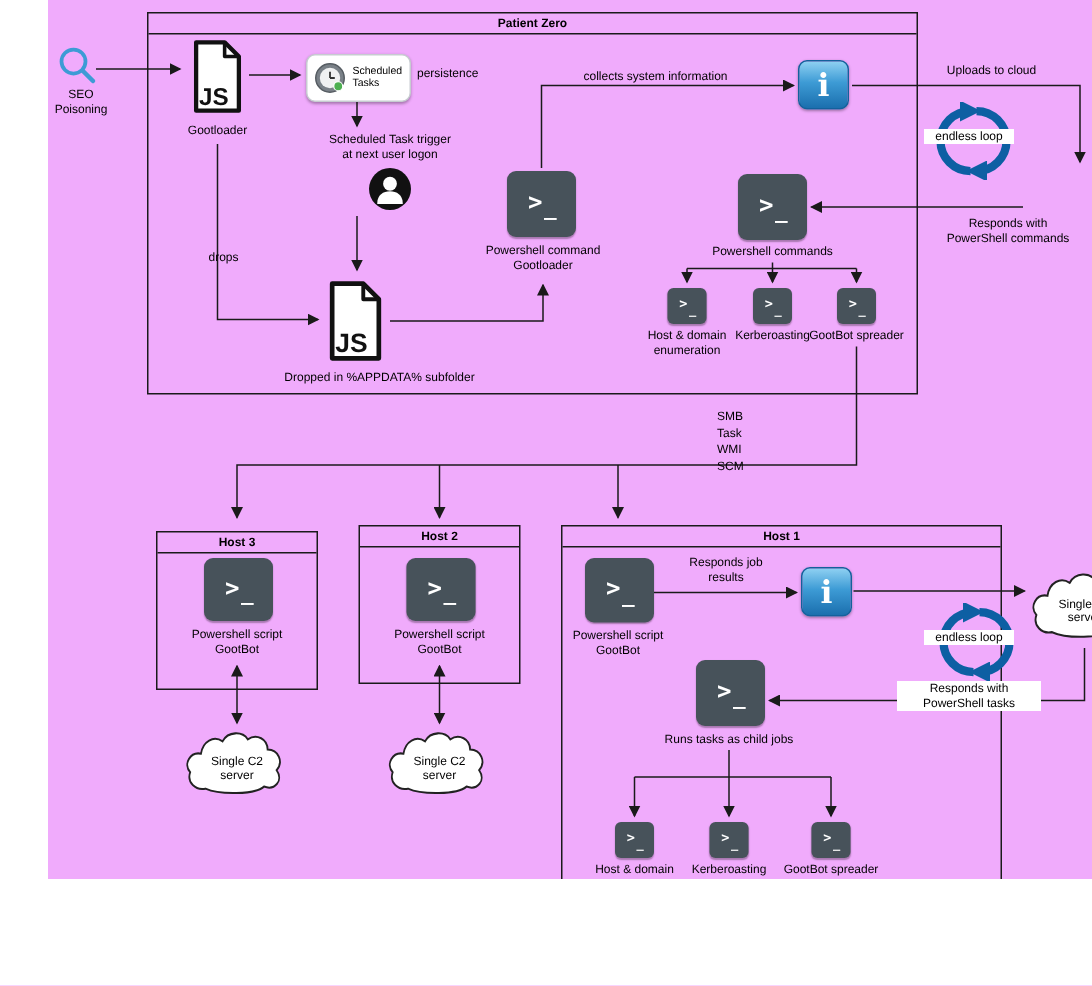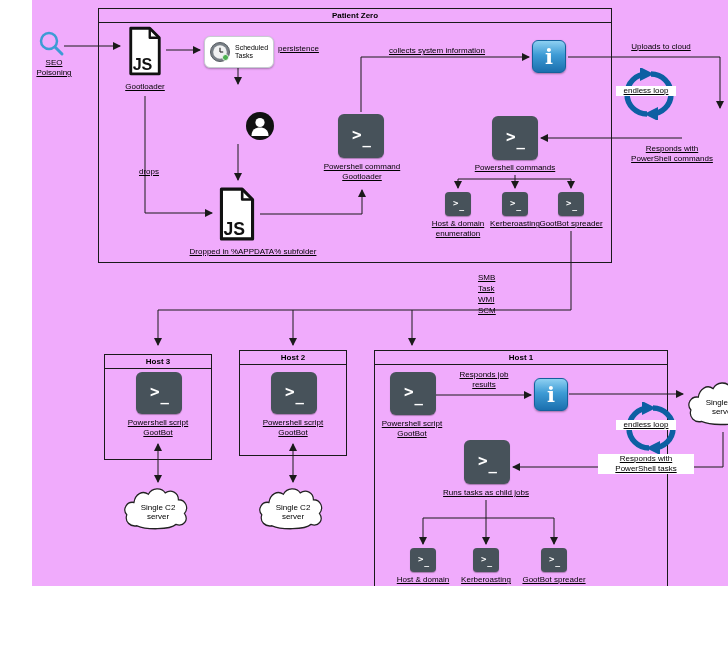--- a/index.html
+++ b/index.html
@@ -7,21 +7,21 @@
   #canvas { position:relative; width:728px; height:586px; background:#f0abfc; overflow:hidden;margin-left:32px; }
 
   .frame { position:absolute; border:1px solid #1a1a1a; z-index:1; background:transparent; }
   .frame-head { height:14px; border-bottom:1px solid #1a1a1a; font-size:8px; font-weight:bold;
                 text-align:center; line-height:13px; color:#000; }
 
   #wires { position:absolute; left:0; top:0; z-index:2; }
   .w { fill:none; stroke:#1a1a1a; stroke-width:1; }
 
   .lbl { position:absolute; font-size:8px; line-height:10px; text-align:center;
-         white-space:pre-line; color:#000; z-index:3;text-decoration:underline; }
+         white-space:pre-line; color:#000; z-index:3; }
   .lbl.bg { background:#fff; }
   .lbl.left { text-align:left; }
   .proto { line-height:11px; }
 
   .node { position:absolute; z-index:3; }
 
   .ps { position:absolute; z-index:3; background:#47525A; color:#fff; display:flex;
         align-items:center; justify-content:center; box-shadow:0 1px 1px rgba(0,0,0,.3); }
   .ps-lg { width:46px; height:44px; border-radius:6px; }
   .ps-sm { width:26px; height:24px; border-radius:4px; }
@@ -130,20 +130,22 @@
       <circle cx="11" cy="11" r="6.8" fill="#F0F1F2"></circle>
       <line x1="11" y1="11" x2="11" y2="6.8" stroke="#333" stroke-width="1.2"></line>
       <line x1="11" y1="11" x2="14.2" y2="11" stroke="#333" stroke-width="1.2"></line>
       <circle cx="16.5" cy="16.5" r="3" fill="#4CAF50" stroke="#fff" stroke-width="0.8"></circle>
     </svg>
     <div class="sched-lbl">Scheduled
 Tasks</div>
   </div>
   <div class="lbl left" style="left:246px;top:44px;width:56px">persistence</div>
 
+  <div class="lbl" style="left:166px;top:88px;width:124px">Scheduled Task trigger
+at next user logon</div>
   <div class="person" style="left:214px;top:112px">
     <svg viewBox="0 0 28 28">
       <circle cx="14" cy="10.5" r="4.6" fill="#fff"></circle>
       <path d="M5.5 23.5 c0-5.5 4-8 8.5-8 s8.5 2.5 8.5 8 v0.5 h-17 z" fill="#fff"></path>
     </svg>
   </div>
 
   <div class="lbl" style="left:104px;top:167px;width:26px">drops</div>
   <svg class="node" style="left:184px;top:186px" width="42" height="56" viewBox="0 0 40 54">
     <path d="M5 3 H25 L35 13 V51 H5 Z" fill="#fff" stroke="#111" stroke-width="3" stroke-linejoin="round"></path>

